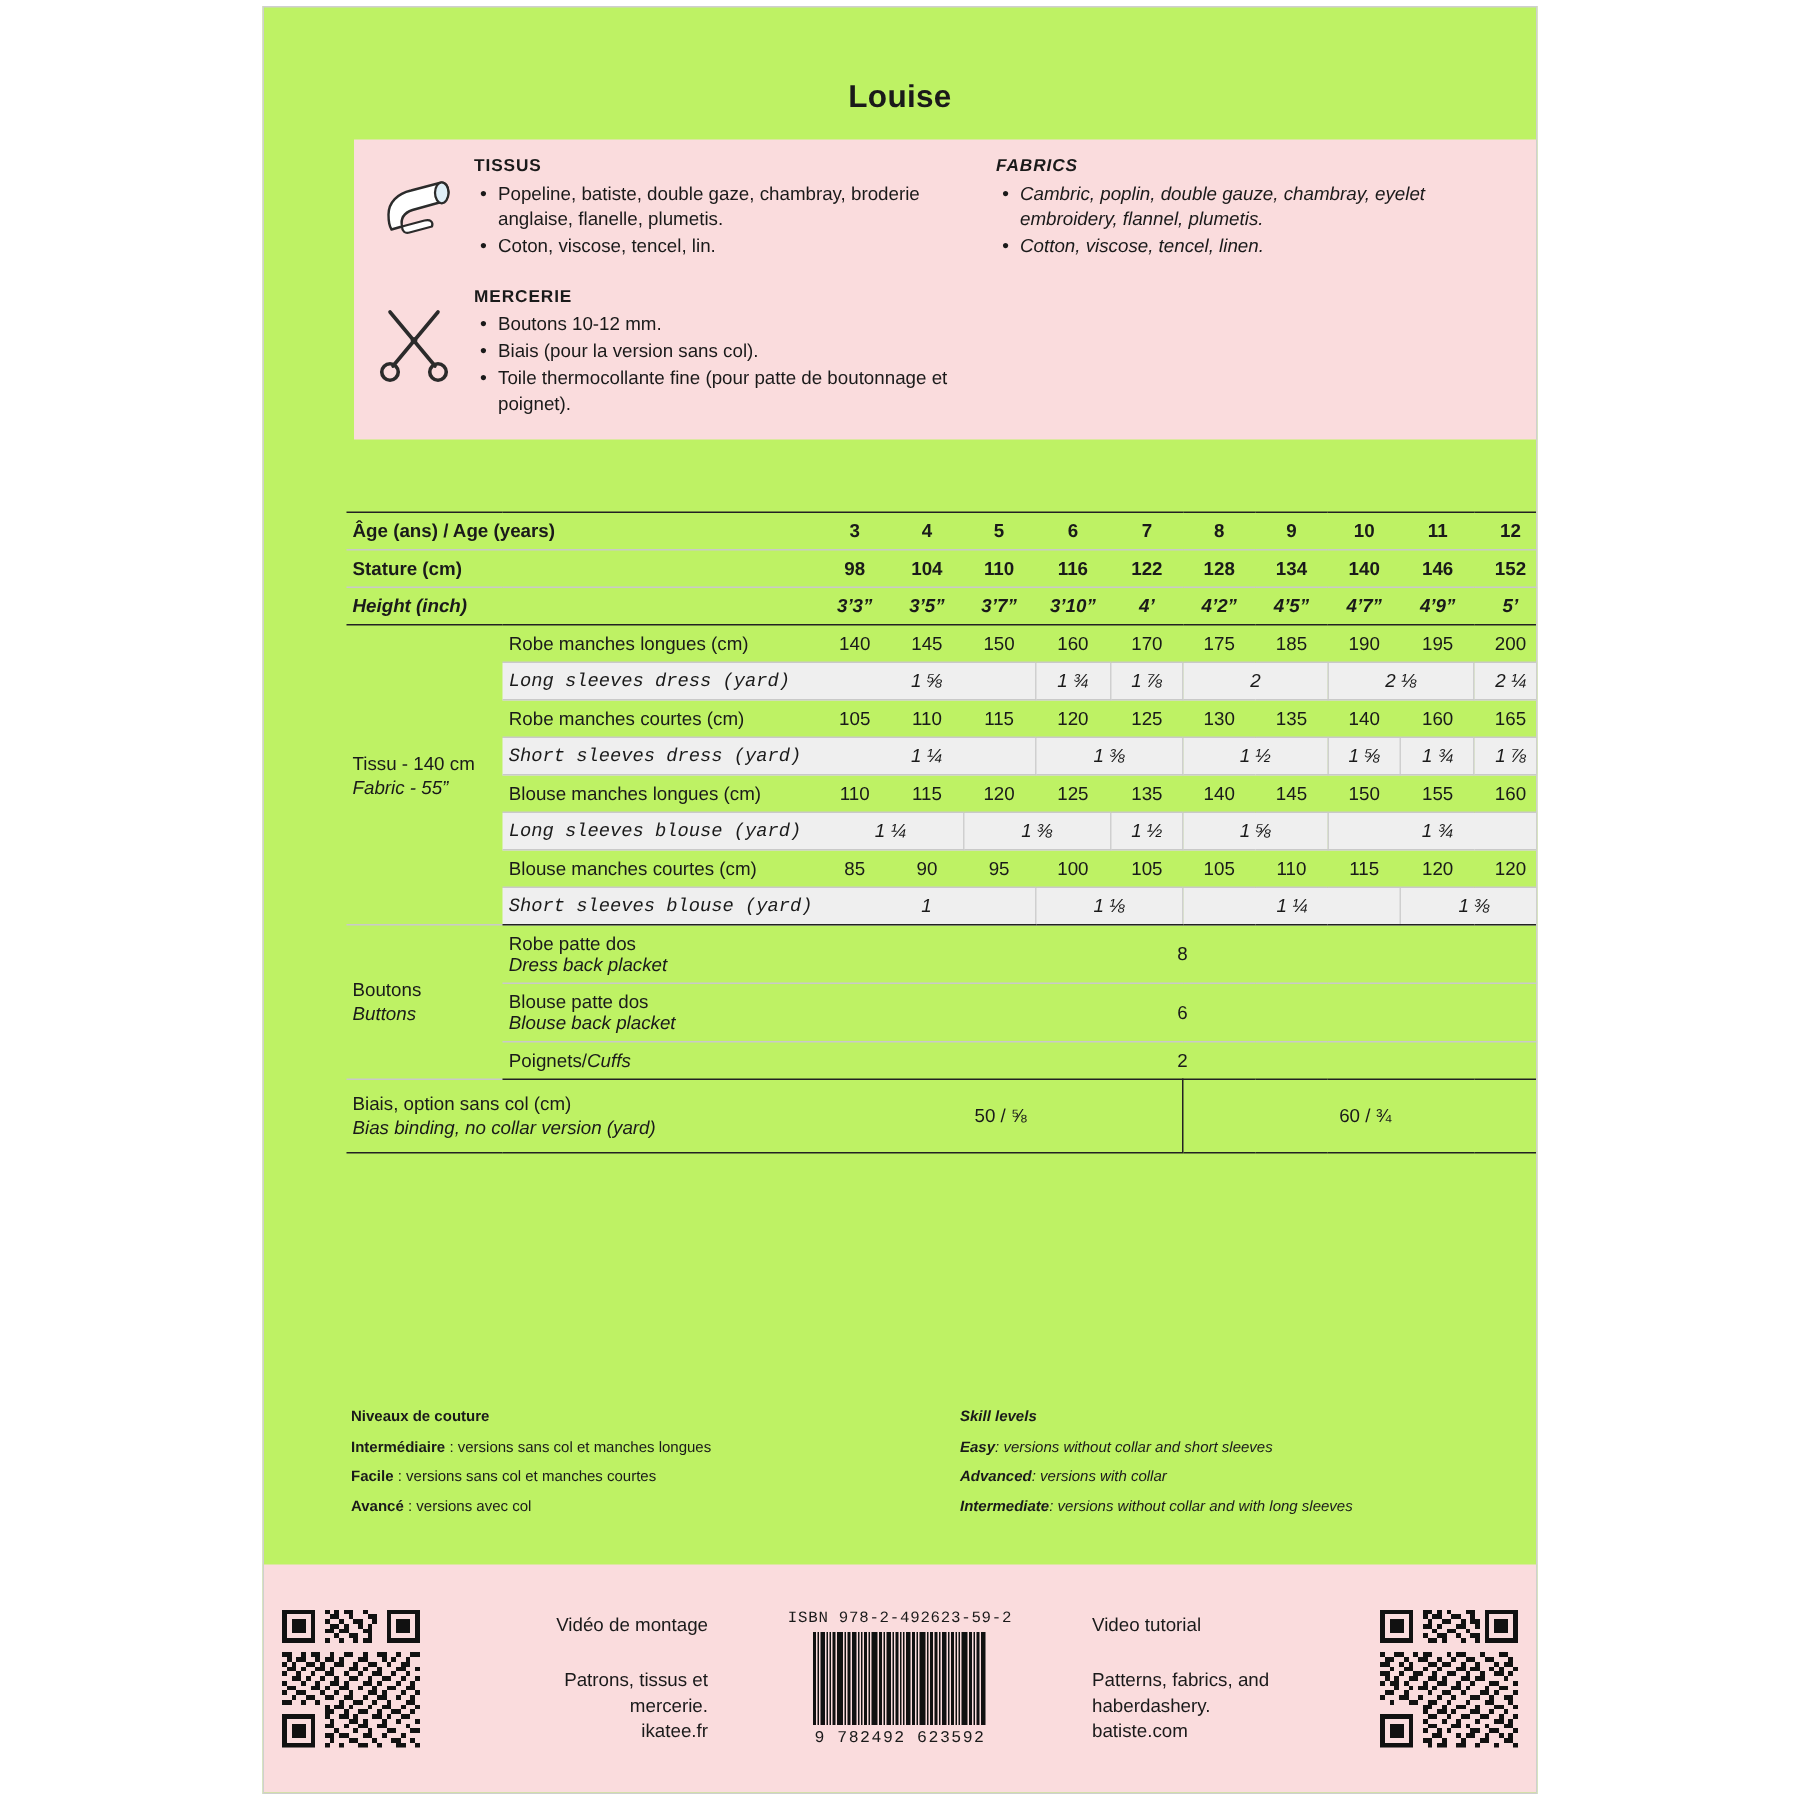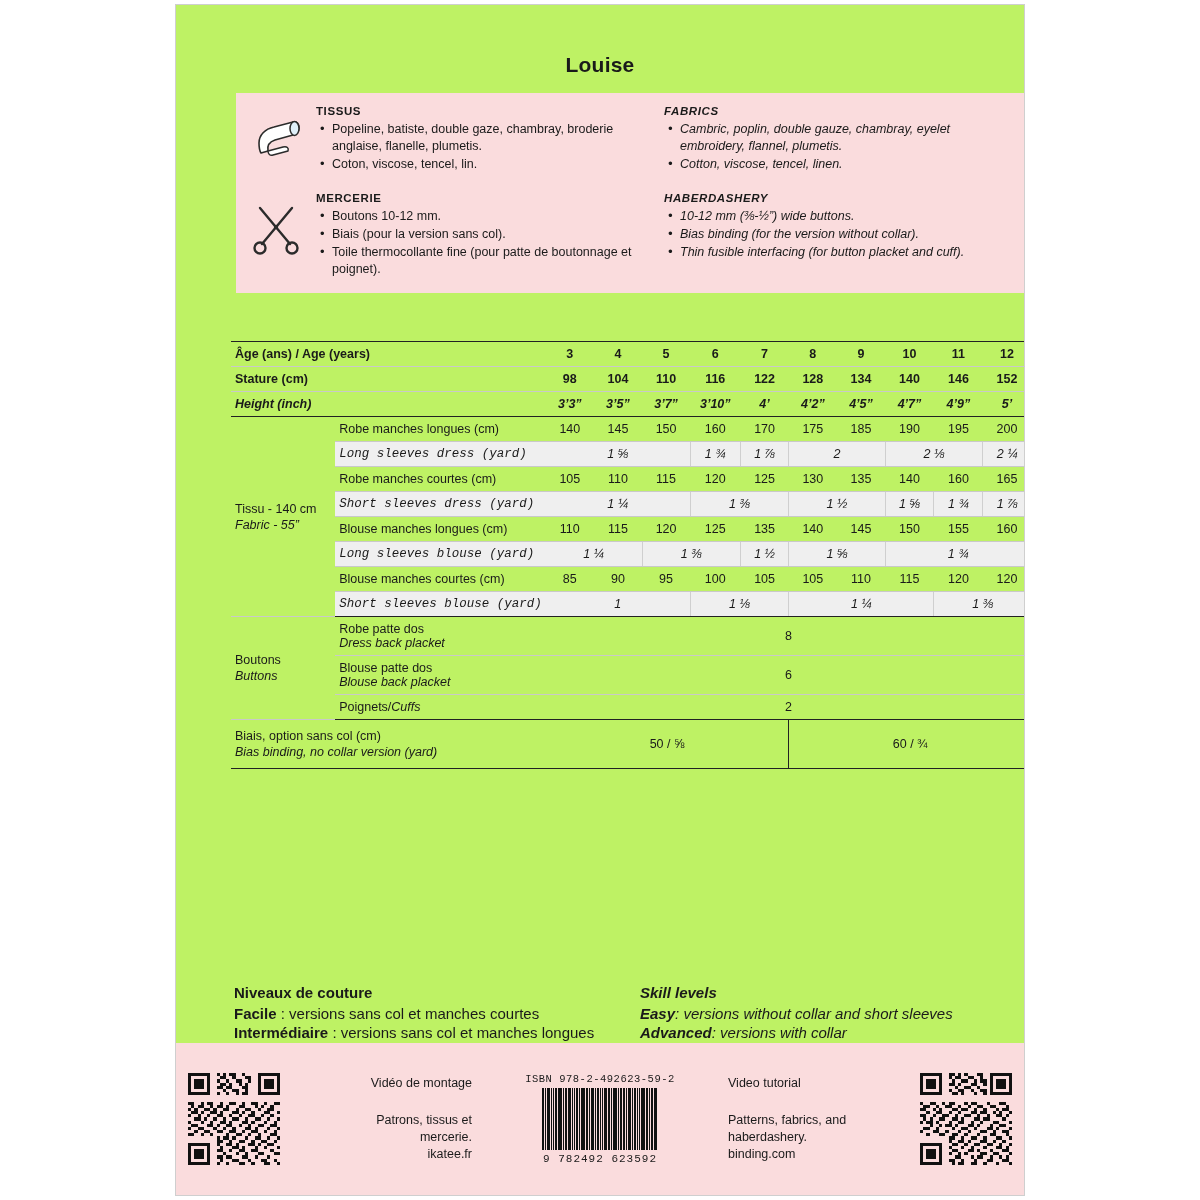--- a/index.html
+++ b/index.html
@@ -151,24 +151,24 @@
   .val.it { font-style: italic; margin-top: 40px; }
   tr.shaded td.val, tr.shaded td.rowlabel { background: #efefef; }
   .cellborder { border-right: 1px solid #cfcfcf; }
   .btn-val { text-align: center; font-size: 12.5px; }
   .vline { border-left: 1px solid #222; }
 
   
   .skills {
     position: absolute;
     left: 58px;
-    top: 978px;
+    top: 930px;
     width: 790px;
     display: flex;
-    font-size: 15px;
+    font-size: 10px;
     line-height: 19.5px;
   }
   .skills .col { flex: 1 1 0; }
   .skills .col.right { padding-left: 22px; }
   .sk-title { font-weight: bold; margin-bottom: 1px; }
   .sk-title.en { font-weight: bold; font-style: italic; }
   .sk-line b { font-weight: bold; }
   .sk-line i { font-style: italic; }
 
   
@@ -253,28 +253,20 @@
           <circle cx="44" cy="48" r="5.5" fill="none" stroke="#2b2b2b" stroke-width="2.4"></circle>
           <circle cx="28" cy="27" r="2.2" fill="#2b2b2b"></circle>
         </svg>
       </div>
       <div class="info-col left">
         <div class="info-head">MERCERIE</div>
         <ul class="info-list">
           <li>Boutons 10-12 mm.</li>
           <li>Biais (pour la version sans col).</li>
           <li>Toile thermocollante fine (pour patte de boutonnage et poignet).</li>
-        </ul>
-      </div>
-      <div class="info-col">
-        <div class="info-head en">HABERDASHERY</div>
-        <ul class="info-list en">
-          <li>10-12 mm (⅜-½”) wide buttons.</li>
-          <li>Bias binding (for the version without collar).</li>
-          <li>Thin fusible interfacing (for button placket and cuff).</li>
         </ul>
       </div>
     </div>
 
   </div>
 
   <div class="table-wrap">
     <table class="mt">
 
       <tbody>
@@ -442,24 +434,27 @@
         <td class="btn-val vline" colspan="5">60 / ¾</td>
       </tr>
     </tbody>
       </table>
   </div>
 
   <div class="skills">
     <div class="col">
       <div class="sk-title">Niveaux de couture</div>
       <div class="sk-line">
+        <b>Intermédiaire</b><span> : </span><span>versions sans col et manches longues</span>
+      </div>
+      <div class="sk-line">
         <b>Facile</b><span> : </span><span>versions sans col et manches courtes</span>
       </div>
       <div class="sk-line">
-        <b>Intermédiaire</b><span> : </span><span>versions sans col et manches longues</span>
+        <b>Avancé</b><span> : </span><span>versions avec col</span>
       </div>
     </div>
     <div class="col right">
       <div class="sk-title en">Skill levels</div>
       <div class="sk-line">
         <b><i>Easy</i></b><i>: </i><i>versions without collar and short sleeves</i>
       </div>
       <div class="sk-line">
         <b><i>Advanced</i></b><i>: </i><i>versions with collar</i>
       </div>
@@ -715,21 +710,21 @@
       <div class="barcode-num">9 782492 623592</div>
     </div>
 
     <div class="f-gap"></div>
 
     <div class="f-text right">
       <div>Video tutorial</div>
       <div style="height:20px"></div>
       <div>Patterns, fabrics, and</div>
       <div>haberdashery.</div>
-      <div>binding.com</div>
+      <div>batiste.com</div>
     </div>
     <div class="f-qr">
       <svg width="92" height="92" viewBox="0 0 29 29" shape-rendering="crispEdges">
         <rect width="29" height="29" fill="#fadcdd"></rect>
         <g fill="#111">
           <rect x="0" y="0" width="7" height="7"></rect>
             <rect x="1" y="1" width="5" height="5" fill="#fadcdd"></rect>
             <rect x="2" y="2" width="3" height="3"></rect>
           <rect x="22" y="0" width="7" height="7"></rect>
             <rect x="23" y="1" width="5" height="5" fill="#fadcdd"></rect>

